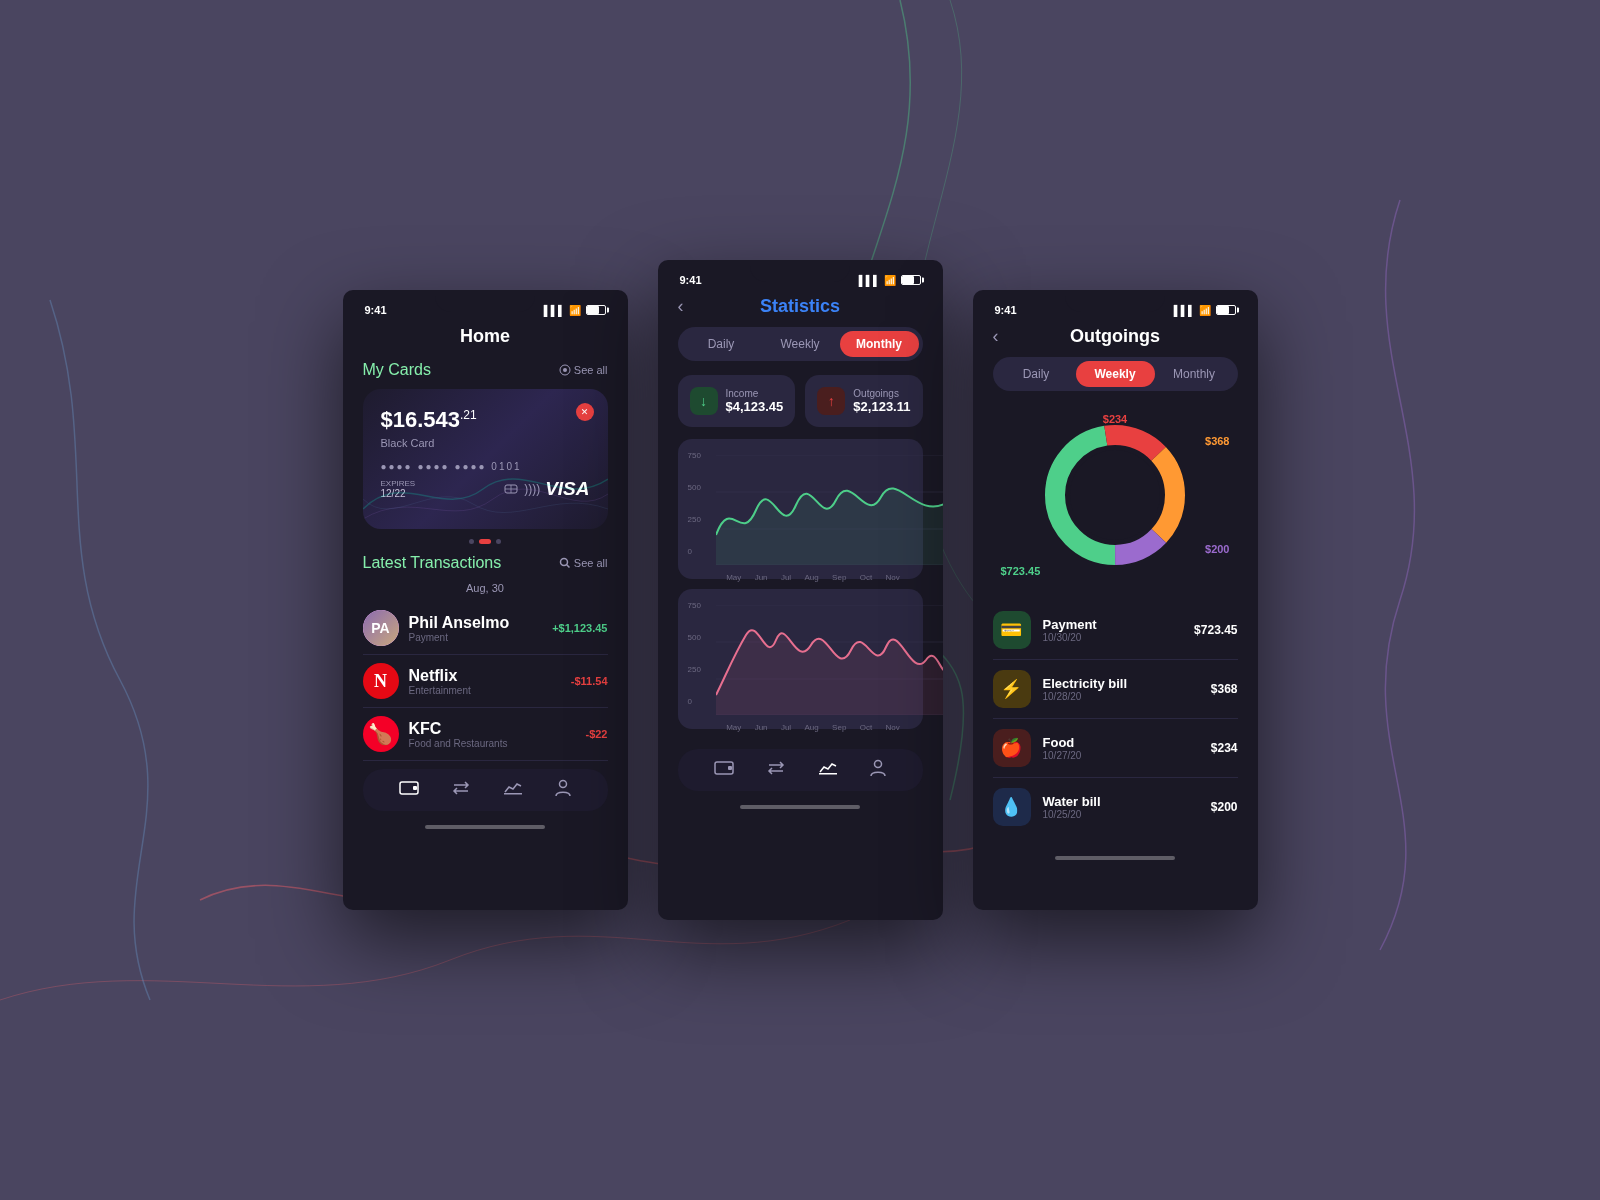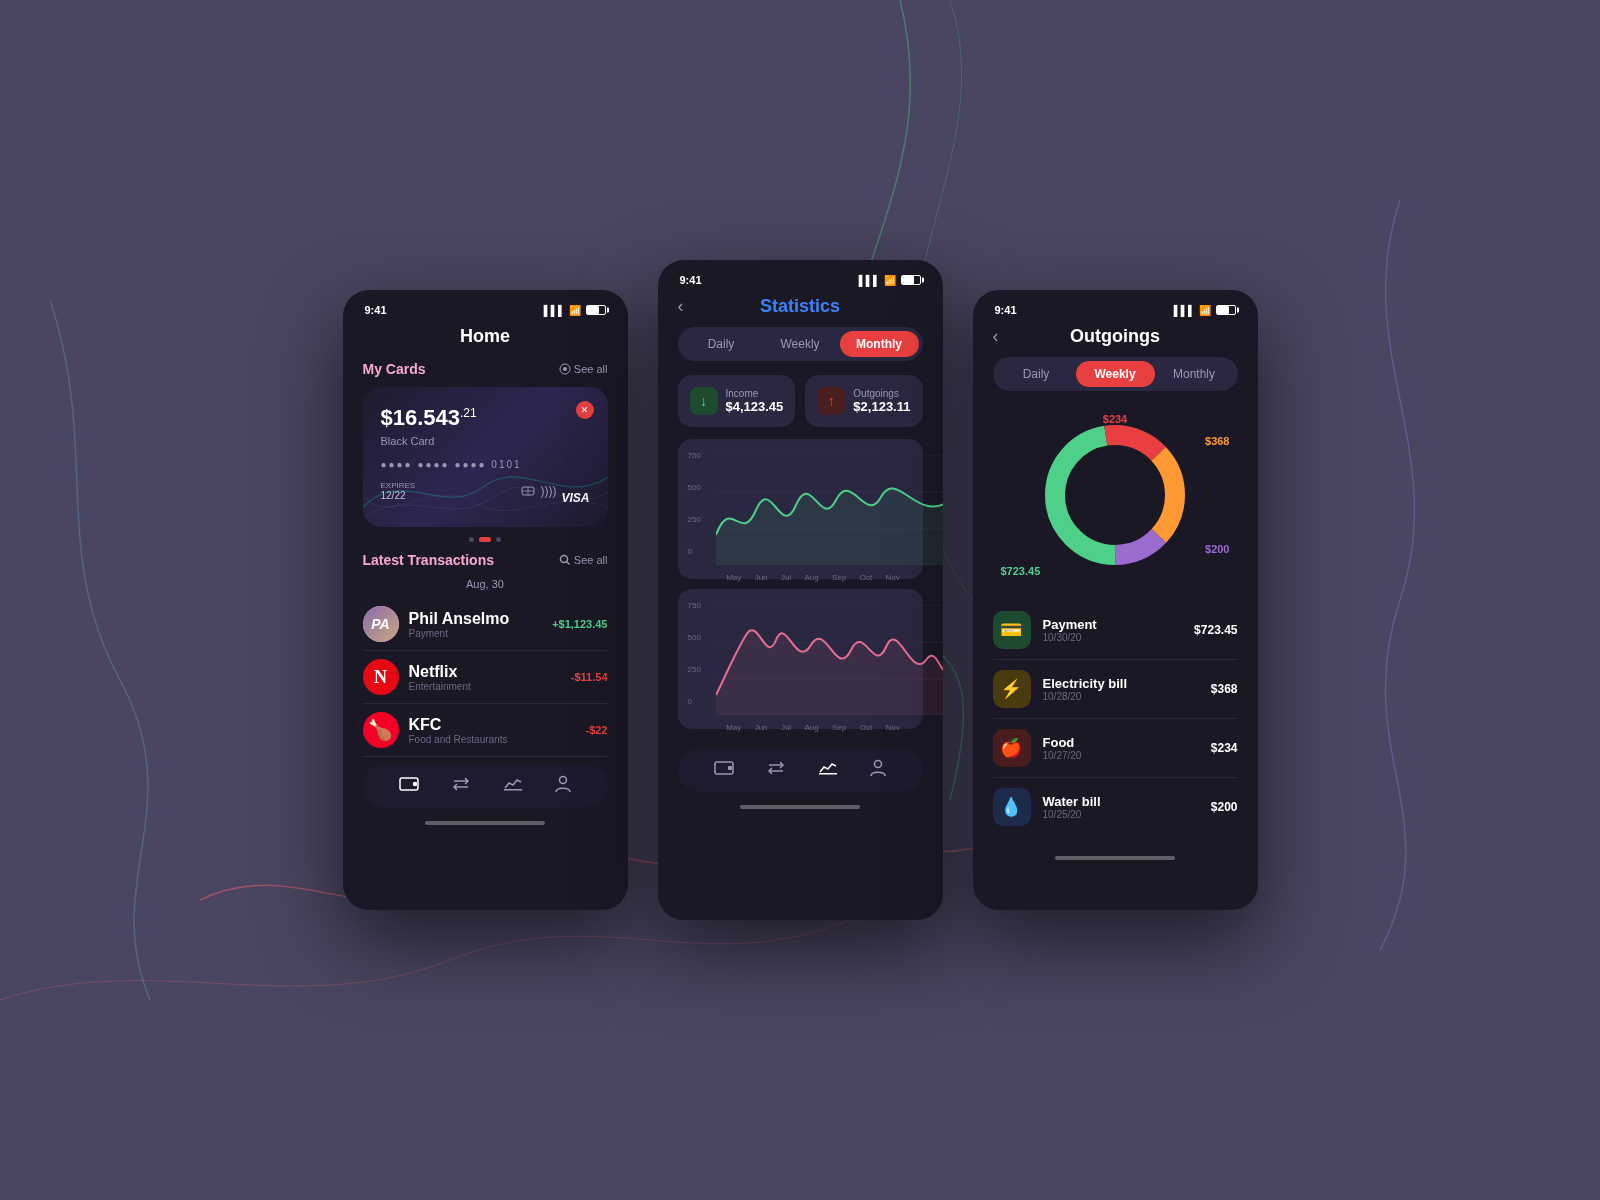--- a/index.html
+++ b/index.html
@@ -29,21 +29,21 @@
       align-items: center;
       justify-content: center;
       gap: 30px;
       position: relative;
       z-index: 1;
     }
 
     
     .phone {
       background: #1a1825;
-      border-radius: 26px;
+      border-radius: 10px;
       position: relative;
       box-shadow: 0 30px 80px rgba(0,0,0,0.6);
       overflow: hidden;
     }
 
     .phone-left {
       width: 285px;
       height: 620px;
     }
 
@@ -130,23 +130,23 @@
     }
 
     .section-header {
       display: flex;
       justify-content: space-between;
       align-items: center;
       margin-bottom: 10px;
     }
 
     .section-title {
-      color: #f9a8d4;
-      font-size: 14px;
-      font-weight: 700;
+      color: #86efac;
+      font-size: 16px;
+      font-weight: 400;
     }
 
     .see-all {
       color: #9b97b5;
       font-size: 11px;
       display: flex;
       align-items: center;
       gap: 3px;
     }
 
@@ -300,21 +300,20 @@
     }
 
     .transaction-avatar.kfc {
       background: #f40027;
       color: #fff;
       font-size: 18px;
     }
 
     .transaction-avatar.person {
       background: #f0abfc;
-      font-style: italic;
     }
 
     .avatar-img {
       width: 100%;
       height: 100%;
       border-radius: 50%;
       background: linear-gradient(135deg, #8b6bb1, #c9a87c);
       display: flex;
       align-items: center;
       justify-content: center;
@@ -628,21 +627,21 @@
             <div class="card-expiry">EXPIRES</div>
             <div class="card-expiry-date">12/22</div>
           </div>
           <div class="card-icons">
             <svg width="16" height="16" viewBox="0 0 16 16">
               <rect x="2" y="4" width="12" height="8" rx="2" fill="none" stroke="#9b97b5" stroke-width="1"></rect>
               <line x1="8" y1="4" x2="8" y2="12" stroke="#9b97b5" stroke-width="0.8"></line>
               <line x1="2" y1="8" x2="14" y2="8" stroke="#9b97b5" stroke-width="0.8"></line>
             </svg>
             <span class="card-contactless">))))</span>
-            <span class="card-brand" style="color:#fff; font-size:12px; font-style:italic; font-weight:800;margin-top:15px;">VISA</span>
+            <span class="card-brand" style="color:#fff; font-size:19px; font-style:italic; font-weight:800;">VISA</span>
           </div>
         </div>
       </div>
 
       <div class="card-dots">
         <div class="dot"></div>
         <div class="dot active"></div>
         <div class="dot"></div>
       </div>
 

